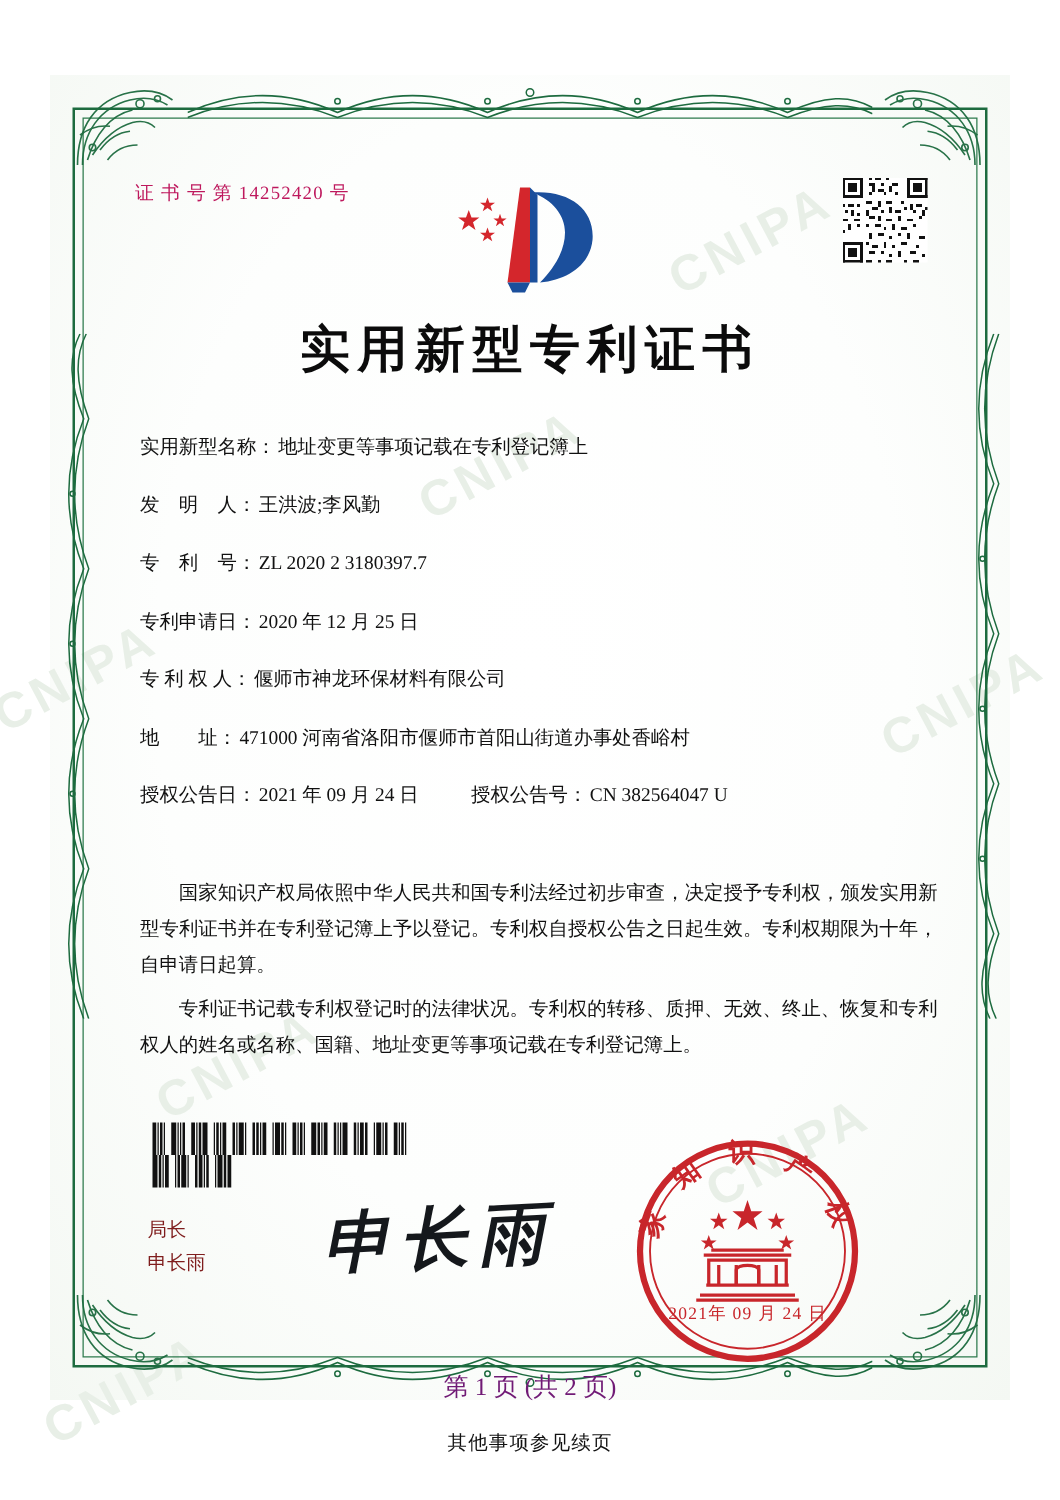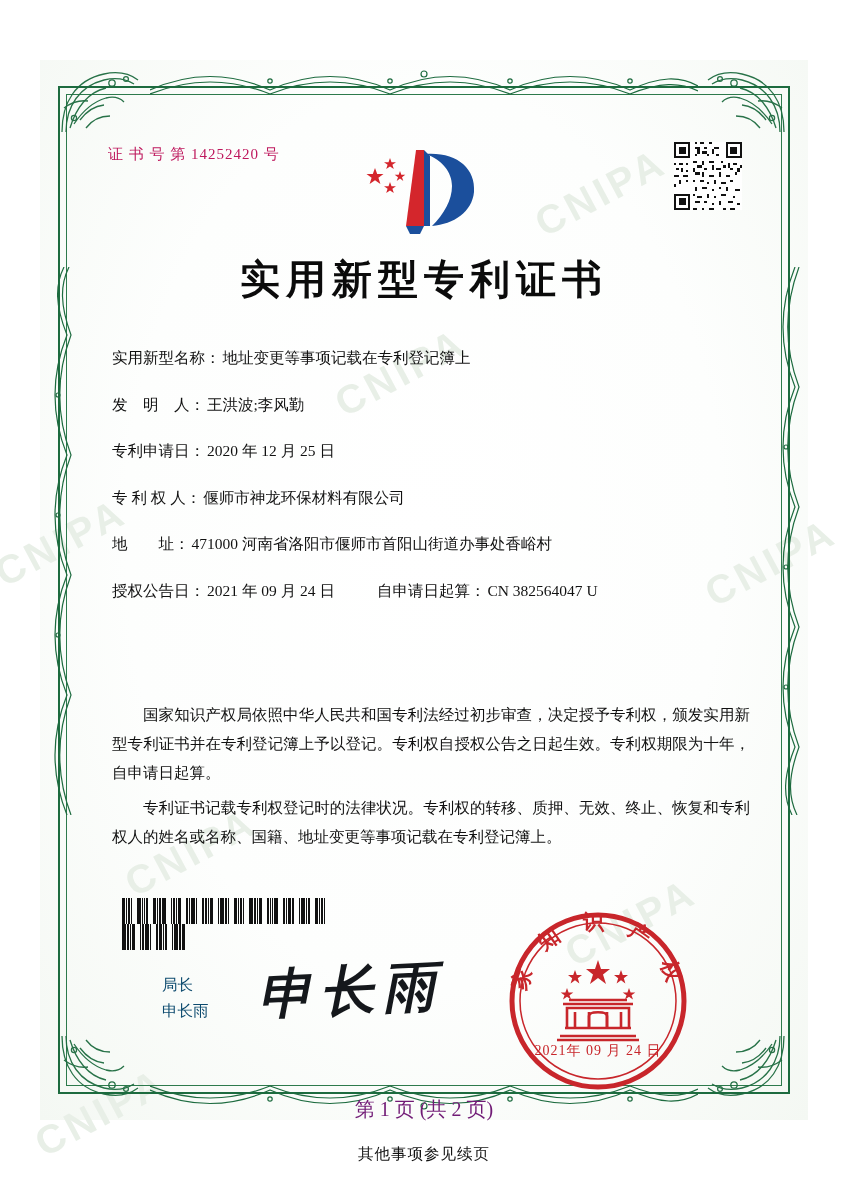--- a/index.html
+++ b/index.html
@@ -199,22 +199,21 @@
     vertical-align: top;
   }
 
   
   .sign-label {
     position: absolute;
     left: 118px;
     top: 972px;
     font-size: 15.5px;
     line-height: 26px;
-    color: #0c4a6e;
-    margin-left: 44px;
+    color: #7f1d1d;
   }
   .signature {
     position: absolute;
     left: 258px;
     top: 955px;
     font-size: 54px;
     color: #15181c;
     font-family: "DejaVu Serif", serif;
     font-style: italic;
     font-weight: bold;
@@ -493,36 +492,40 @@
   <div class="fields">
     <div class="field-row">
       <span class="field-label">实用新型名称：</span>
       <span class="field-value">地址变更等事项记载在专利登记簿上</span>
     </div>
     <div class="field-row">
       <span class="field-label">发    明    人：</span>
       <span class="field-value">王洪波;李风勤</span>
     </div>
     <div class="field-row">
+      <span class="field-label">专    利    号：</span>
+      <span class="field-value">ZL 2020 2 3180397.7</span>
+    </div>
+    <div class="field-row">
       <span class="field-label">专利申请日：</span>
       <span class="field-value">2020 年 12 月 25 日</span>
     </div>
     <div class="field-row">
       <span class="field-label">专 利 权 人：</span>
       <span class="field-value">偃师市神龙环保材料有限公司</span>
     </div>
     <div class="field-row">
       <span class="field-label">地        址：</span>
       <span class="field-value">471000 河南省洛阳市偃师市首阳山街道办事处香峪村</span>
     </div>
     <div class="field-row dual">
       <span class="field-label">授权公告日：</span>
       <span class="field-value">2021 年 09 月 24 日</span>
       <span class="gap"></span>
-      <span class="field-label">自申请日起算：</span>
+      <span class="field-label">授权公告号：</span>
       <span class="field-value">CN 382564047 U</span>
     </div>
   </div>
 
   <div class="paragraphs">
     <p>国家知识产权局依照中华人民共和国专利法经过初步审查，决定授予专利权，颁发实用新型专利证书并在专利登记簿上予以登记。专利权自授权公告之日起生效。专利权期限为十年，自申请日起算。</p>
     <p>专利证书记载专利权登记时的法律状况。专利权的转移、质押、无效、终止、恢复和专利权人的姓名或名称、国籍、地址变更等事项记载在专利登记簿上。</p>
   </div>
 
   <div class="barcode">

